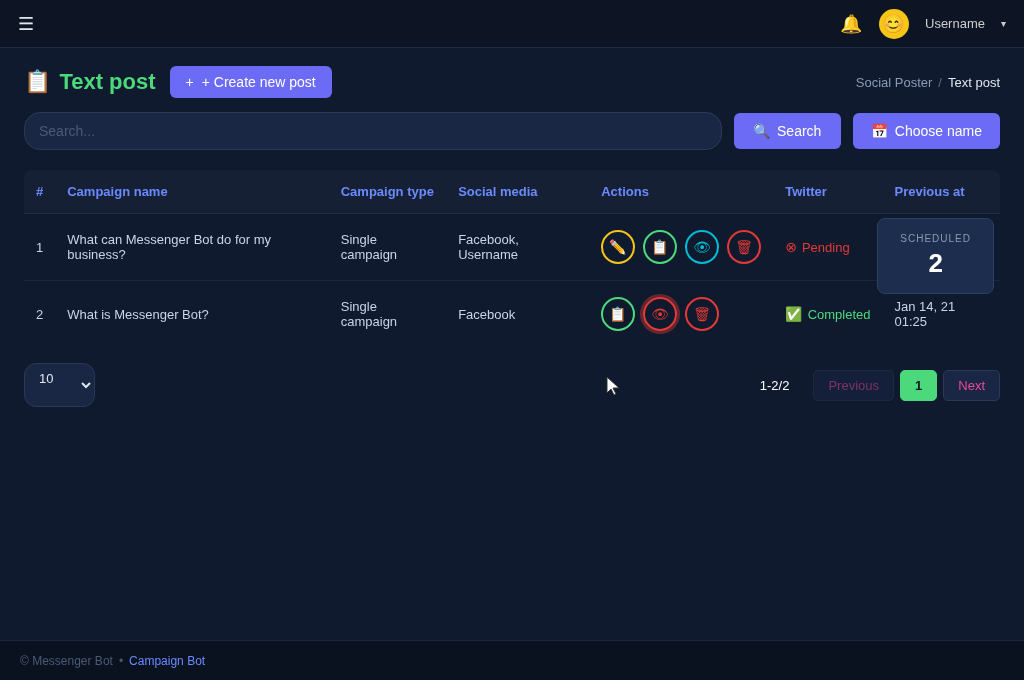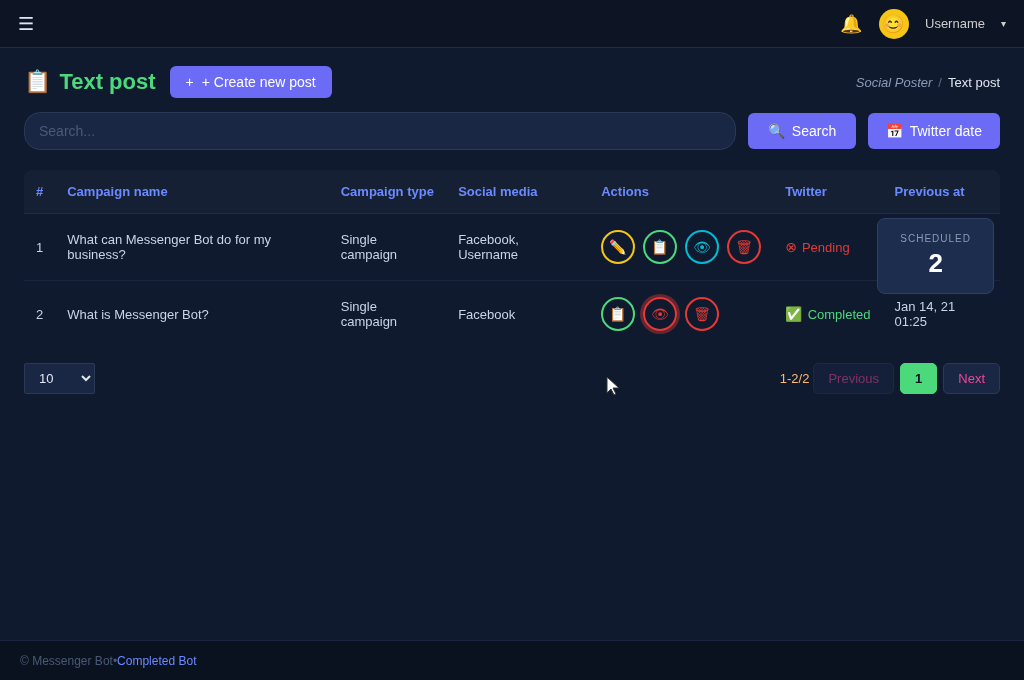--- a/index.html
+++ b/index.html
@@ -60,21 +60,21 @@
       padding: 8px 16px;
       cursor: pointer;
       font-size: 14px;
       display: flex; align-items: center; gap: 6px;
     }
     .breadcrumb {
       color: #8a9bb5;
       font-size: 13px;
       display: flex; align-items: center; gap: 6px;
     }
-    .breadcrumb a { color: #8a9bb5; text-decoration: none; font-style: italic; }
+    .breadcrumb a { color: #8a9bb5; text-decoration: none; }
     .breadcrumb-sep { color: #5a6a80; }
     .breadcrumb-current { color: #e0e6f0; }
 
     
     .main-content { padding: 0 24px; }
 
     
     .search-row {
       display: flex;
       align-items: center;
@@ -182,28 +182,28 @@
     .pagination-row {
       display: flex;
       align-items: center;
       justify-content: space-between;
       padding: 16px 0 0 0;
     }
     .per-page-select {
       background: #1a2744;
       border: 1px solid #2a3a55;
       color: #e0e6f0;
-      border-radius: 2px;
-      padding: 6px 24px 6px 10px;
+      border-radius: 12px;
+      padding: 6px 24px 19px 10px;
       font-size: 13px;
       cursor: pointer;
       outline: none;
       appearance: auto;
     }
-    .pagination-info { color: #fdba74; font-size: 13px; margin-left: auto; margin-right: 4px; }
+    .pagination-info { color: #ffffff; font-size: 13px; margin-left: auto; margin-right: 24px; }
     .pagination-btns { display: flex; gap: 6px; align-items: center; }
     .page-btn {
       background: #1a2744;
       border: 1px solid #2a3a55;
       color: #ec4899;
       border-radius: 5px;
       padding: 7px 14px;
       cursor: pointer;
       font-size: 13px;
     }
@@ -220,21 +220,21 @@
       position: absolute;
       bottom: 0; left: 0; right: 0;
       background: #0a1220;
       height: 40px;
       display: flex;
       align-items: center;
       justify-content: space-between;
       padding: 0 20px;
       border-top: 1px solid #1a2540;
     }
-    .footer-left { display: flex; align-items: center; color: #4a5a75; font-size: 12px; }
+    .footer-left { display: flex; align-items: center; gap: 6px; color: #4a5a75; font-size: 12px; }
     .footer-link { color: #6b8aff; text-decoration: none; font-size: 12px; }
     .footer-right { display: flex; align-items: center; gap: 10px; }
     .lang-selector { color: #c8d4e8; font-size: 13px; cursor: pointer; }
     .messenger-fab {
       width: 36px; height: 36px;
       background: #1877f2;
       border-radius: 50%;
       display: flex; align-items: center; justify-content: center;
       font-size: 18px;
       color: #fff;
@@ -303,21 +303,21 @@
   <div class="search-row">
     <div class="search-input-wrap">
       <input type="text" class="search-input" placeholder="Search..." style="">
     </div>
     <button class="search-btn">
       <span>🔍</span>
       <span>Search</span>
     </button>
     <button class="choose-date-btn">
       <span>📅</span>
-      <span>Twitter date</span>
+      <span>Choose name</span>
     </button>
   </div>
 
   <div class="table-container">
     <table>
       <thead>
         <tr>
           <th>#</th>
           <th>Campaign name</th>
           <th>Campaign type</th>
@@ -398,15 +398,15 @@
 <div class="cursor">
   <svg width="20" height="24" viewBox="0 0 20 24" fill="none">
     <path d="M2 2L2 18L6 14L9 20L11 19L8 13L14 13L2 2Z" fill="white" stroke="#333" stroke-width="1"></path>
   </svg>
 </div>
 
 <footer class="footer">
   <div class="footer-left">
     <span>© Messenger Bot</span>
     <span>•</span>
-    <a href="#" class="footer-link">Completed Bot</a>
+    <a href="#" class="footer-link">Campaign Bot</a>
   </div>
 </footer>
 
 </body></html>

